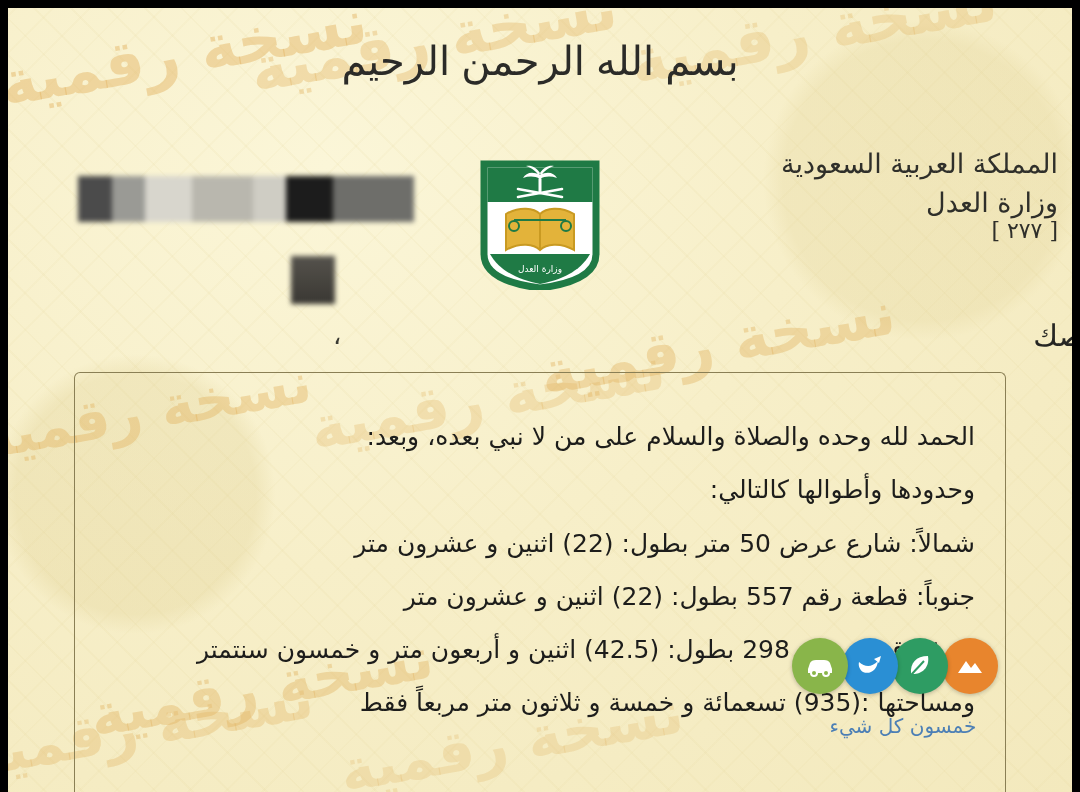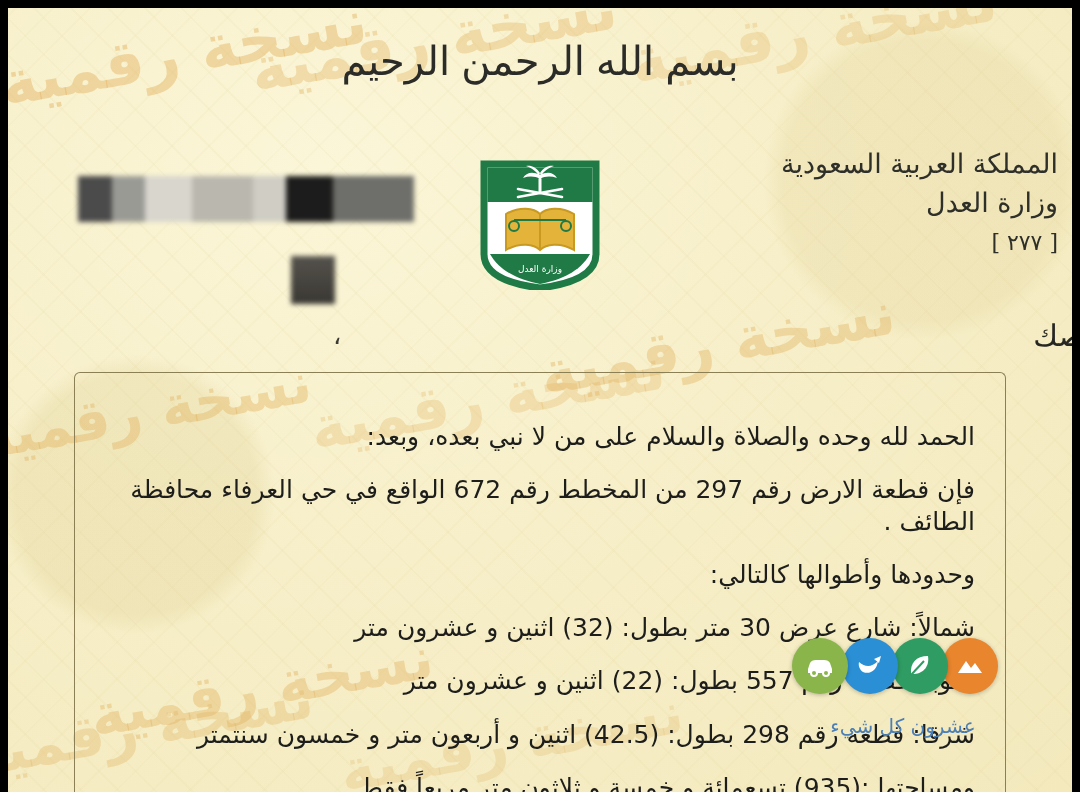--- a/index.html
+++ b/index.html
@@ -83,21 +83,21 @@
     position: absolute;
     top: 140px;
     right: 14px;
     width: 300px;
     text-align: right;
     color: #2f2f2a;
     font-family: "DejaVu Serif", "Liberation Serif", serif;
   }
   #ministry .line1 { font-size: 27px; letter-spacing: -1px; }
   #ministry .line2 { font-size: 27px; margin-top: 8px; letter-spacing: -1px; }
-  #ministry .num   { font-size: 22px; margin-top: 12px; letter-spacing: 1px; }
+  #ministry .num   { font-size: 22px; letter-spacing: 1px; }
 
   
   #emblem {
     position: absolute;
     top: 150px;
     left: 0;
     width: 1064px;
     display: flex;
     justify-content: center;
   }
@@ -274,23 +274,22 @@
     </div>
 
     <div class="redact" id="redact-1"></div>
     <div class="redact" id="redact-2"></div>
 
     <div id="sakk">صك</div>
     <div id="comma-mark">،</div>
 
     <div id="body-box">
       <p>الحمد لله وحده والصلاة والسلام على من لا نبي بعده، وبعد:</p>
-      <p>فإن قطعة الارض رقم 297 من المخطط رقم 672 الواقع في حي العرفاء محافظة الطائف .</p>
       <p>وحدودها وأطوالها كالتالي:</p>
-      <p>شمالاً: شارع عرض 30 متر بطول: (32) اثنين و عشرون متر</p>
+      <p>شمالاً: شارع عرض 50 متر بطول: (22) اثنين و عشرون متر</p>
       <p>جنوباً: قطعة رقم 557 بطول: (22) اثنين و عشرون متر</p>
       <p>شرقا: قطعه رقم 298 بطول: (42.5) اثنين و أربعون متر و خمسون سنتمتر</p>
       <p class="last">ومساحتها :(935) تسعمائة و خمسة و ثلاثون متر مربعاً فقط</p>
     </div>
 
     <div id="app-icons">
       <div class="app-icon" style="background:#e8852d">
         <svg width="32" height="32" viewBox="0 0 32 32">
           <path d="M4 23 L12 11 L17 18 L21 13 L28 23 Z" fill="#ffffff"></path>
         </svg>
@@ -310,17 +309,17 @@
       <div class="app-icon" style="background:#89b54a">
         <svg width="34" height="34" viewBox="0 0 34 34">
           <path d="M5 20 L7 14 C8 12 10 11 13 11 H21 C24 11 26 12 27 14 L29 20 V24 H5 Z" fill="#ffffff"></path>
           <circle cx="11" cy="24" r="3" fill="#89b54a" stroke="#ffffff" stroke-width="2"></circle>
           <circle cx="23" cy="24" r="3" fill="#89b54a" stroke="#ffffff" stroke-width="2"></circle>
         </svg>
       </div>
     </div>
 
     <div id="brand">
-      <div class="ar">عشرون كل شيء</div>
+      <div class="ar">خمسون كل شيء</div>
     </div>
 
   </div>
 </div>
 
 </body></html>

